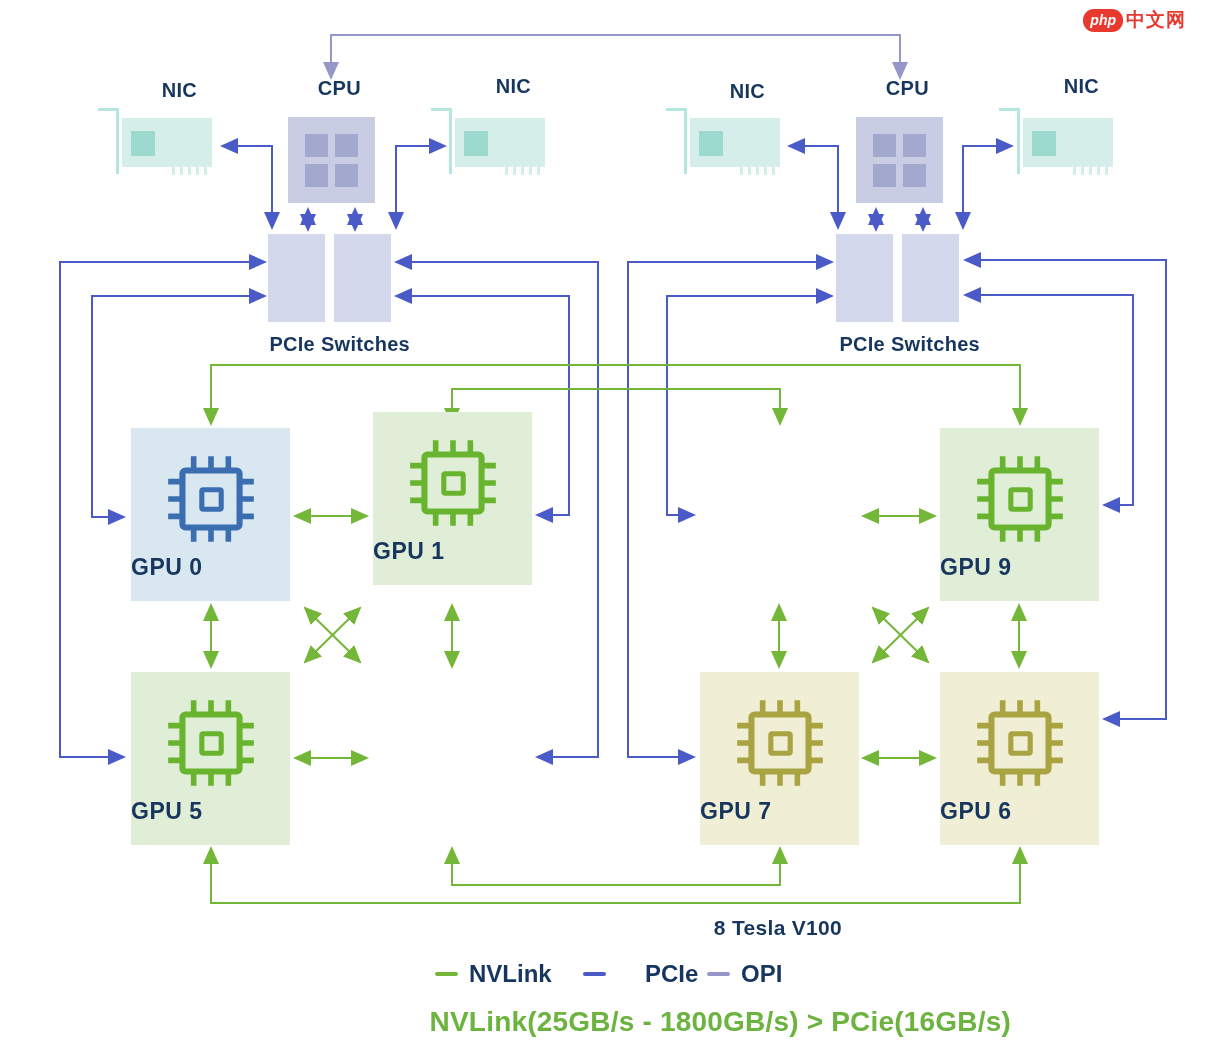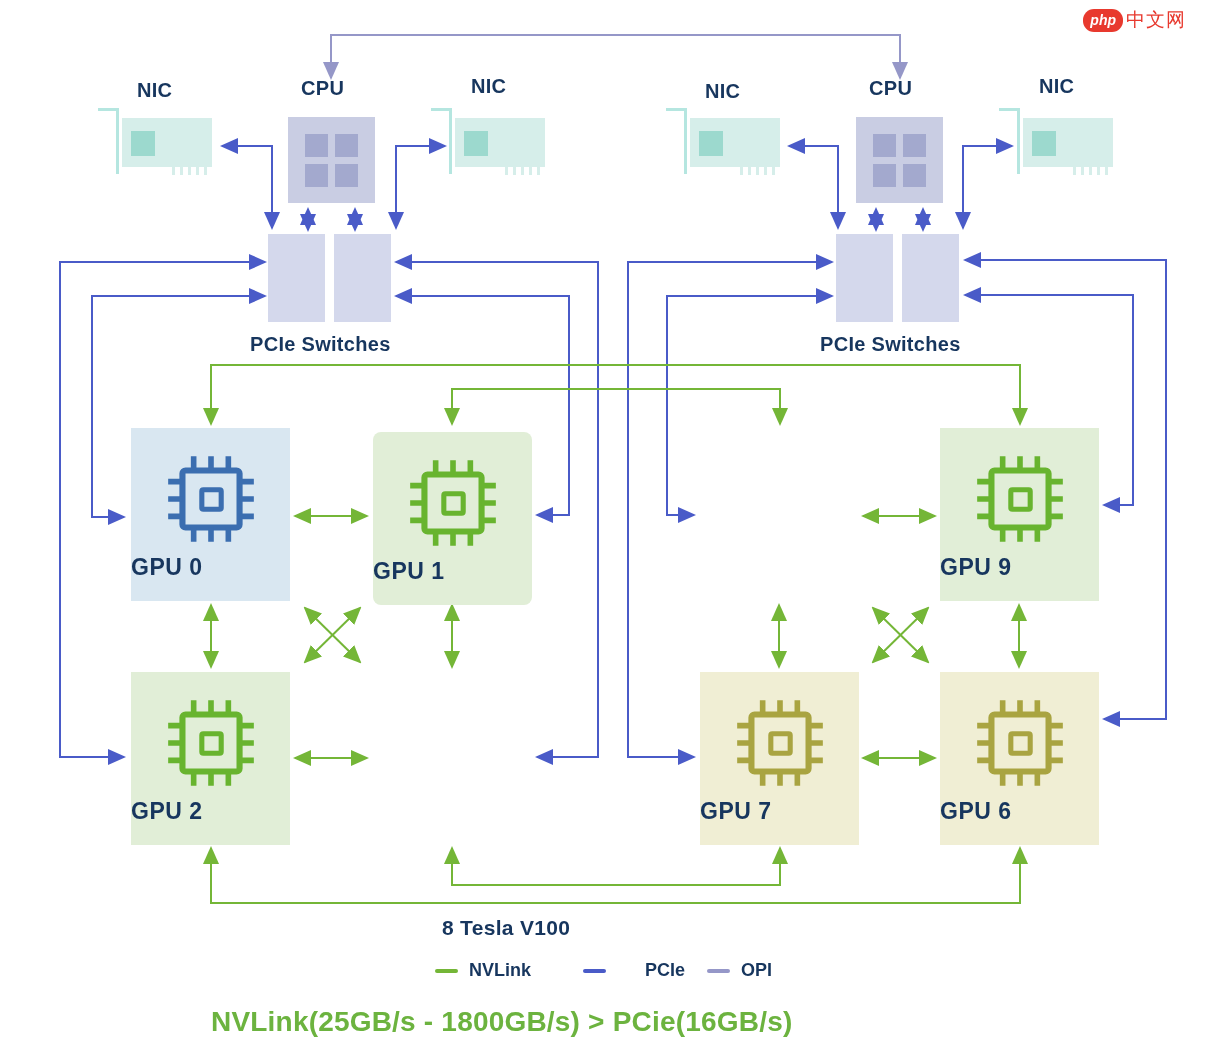--- a/index.html
+++ b/index.html
@@ -5,21 +5,21 @@
   html,body{margin:0;padding:0;background:#fff;}
   .stage{
     position:relative;width:1200px;height:1057px;background:#fff;overflow:hidden;
     font-family:"Liberation Sans", sans-serif;
   }
   .stage *{box-sizing:border-box;}
   svg.wires{position:absolute;inset:0;z-index:1;}
   .node{position:absolute;z-index:2;}
   .lbl{
     position:absolute;z-index:3;color:var(--navy);font-weight:700;
-    text-align:left;font-size:20px;letter-spacing:.3px;
+    text-align:right;font-size:20px;letter-spacing:.3px;
   }
   
   path.e{fill:none;stroke-width:2;}
   .e-pcie{stroke:var(--pcie);}
   .e-nvlink{stroke:var(--nvlink);}
   .e-opi{stroke:var(--opi);}
   .m-pcie path{fill:var(--pcie);}
   .m-nvlink path{fill:var(--nvlink);}
   .m-opi path{fill:var(--opi);}
   
@@ -40,34 +40,34 @@
   
   .switchbox{width:57px;height:88px;background:var(--switch_bg);}
   
   .gpu{width:159px;height:173px;}
   .gpu svg.chip{display:block;margin:20px auto 0;width:102px;height:102px;}
   .gpu .glabel{margin-top:4px;font-size:23px;font-weight:700;color:var(--navy);letter-spacing:.5px;}
   .t-blue {background:var(--gpu_blue_bg);}  .t-blue  svg.chip{color:var(--gpu_blue_stroke);}
   .t-green{background:var(--gpu_green_bg);} .t-green svg.chip{color:var(--gpu_green_stroke);}
   .t-tan  {background:var(--gpu_tan_bg);}   .t-tan   svg.chip{color:var(--gpu_tan_stroke);}
   
-  .p0{left:131px;top:428px;} .p1{left:373px;top:432px;border-radius:8px;} .p5{left:700px;top:428px;} .p4{left:940px;top:428px;}
+  .p0{left:131px;top:428px;} .p1{left:373px;top:412px;} .p5{left:700px;top:428px;} .p4{left:940px;top:428px;}
   .p2{left:131px;top:672px;} .p3{left:373px;top:672px;} .p7{left:700px;top:672px;} .p6{left:940px;top:672px;}
   
   .subtitle{left:442px;top:916px;width:400px;font-size:21px;}
   .legend{position:absolute;z-index:3;top:960px;display:flex;align-items:center;gap:11px;}
   .legend .swatch{width:23px;height:4px;border-radius:2px;}
-  .legend .ltext{color:var(--navy);font-weight:700;font-size:18px;}
+  .legend .ltext{color:var(--navy);font-weight:700;font-size:24px;}
   .sw-nvlink{background:var(--nvlink);} .sw-pcie{background:var(--pcie);} .sw-opi{background:var(--opi);}
   .bigtitle{left:211px;top:1006px;width:800px;font-size:28px;color:var(--title_green);letter-spacing:.2px;}
   
   .logo{position:absolute;right:14px;top:7px;z-index:4;display:flex;align-items:center;gap:3px;}
   .logo .pill{background:var(--logo_red);color:#fff;font-style:italic;font-weight:700;
     font-size:14px;line-height:1;padding:4px 7px 5px;border-radius:11px;}
-  .logo .cn{color:var(--logo_red);font-weight:400;font-size:19px;letter-spacing:1px;}
+  .logo .cn{color:var(--logo_red);font-weight:700;font-size:19px;letter-spacing:1px;}
 </style>
 </head>
 <body>
 
 <div class="stage">
 
   <div class="logo">
     <span class="pill">php</span>
     <span class="cn">中文网</span>
   </div>
@@ -202,21 +202,21 @@
   <div class="node gpu t-green p4">
     <svg class="chip">
         <use href="#chip"></use>
       </svg>
     <div class="glabel">GPU 9</div>
   </div>
   <div class="node gpu t-green p2">
     <svg class="chip">
         <use href="#chip"></use>
       </svg>
-    <div class="glabel">GPU 2</div>
+    <div class="glabel">GPU 5</div>
   </div>
   <div class="node gpu t-tan p7">
     <svg class="chip">
         <use href="#chip"></use>
       </svg>
     <div class="glabel">GPU 7</div>
   </div>
   <div class="node gpu t-tan p6">
     <svg class="chip">
         <use href="#chip"></use>

